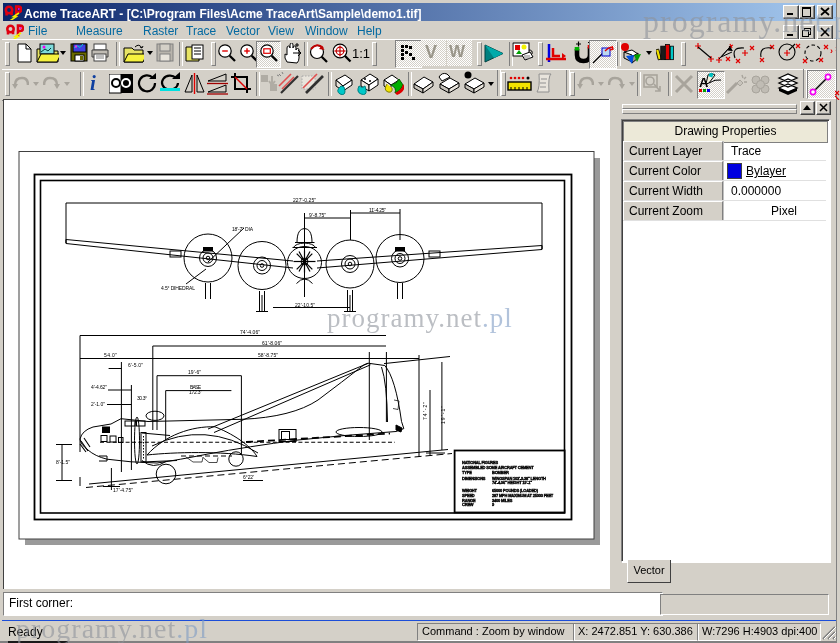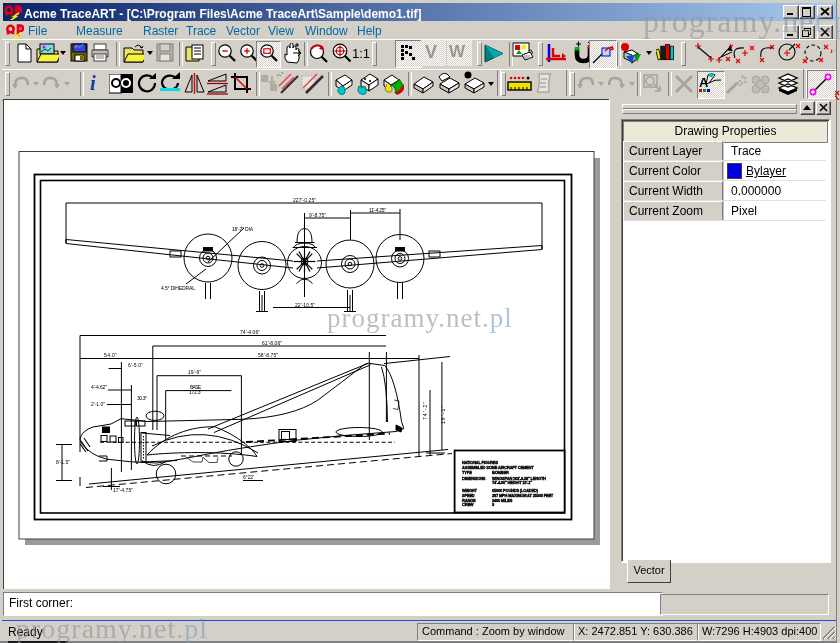--- a/index.html
+++ b/index.html
@@ -678,21 +678,21 @@
 <div class="abs" style="left:623px;top:121px;width:203px;height:20px;background:#ECE9D8;border:1px solid #808080;font-size:12px;text-align:center;line-height:19px;">Drawing Properties</div>
 <div id="propgrid">
   <div class="abs" style="left:623px;top:141px;width:100px;height:20px;background:#D4D0C8;border:1px solid;border-color:#fff #808080 #808080 #fff;box-shadow:1px 0 0 #404040;font-size:12px;line-height:19px;padding-left:5px;box-sizing:border-box;">Current Layer</div>
   <div class="abs" style="left:731px;top:141px;font-size:12px;line-height:20px;">Trace</div>
   <div class="abs" style="left:623px;top:161px;width:100px;height:34px;background:#D4D0C8;border:1px solid;border-color:#fff #808080 #808080 #fff;box-shadow:1px 0 0 #404040;font-size:12px;line-height:19px;padding-left:5px;box-sizing:border-box;">Current Color</div>
   <div class="abs" style="left:727px;top:163px;width:13px;height:14px;background:#0000E0;border:1px solid #404040;"></div>
   <div class="abs" style="left:746px;top:161px;font-size:12px;line-height:20px;text-decoration:underline;">Bylayer</div>
   <div class="abs" style="left:623px;top:181px;width:100px;height:35px;background:#D4D0C8;border:1px solid;border-color:#fff #808080 #808080 #fff;box-shadow:1px 0 0 #404040;font-size:12px;line-height:19px;padding-left:5px;box-sizing:border-box;">Current Width</div>
   <div class="abs" style="left:731px;top:181px;font-size:12px;line-height:20px;">0.000000</div>
   <div class="abs" style="left:623px;top:201px;width:100px;height:20px;background:#D4D0C8;border:1px solid;border-color:#fff #808080 #808080 #fff;box-shadow:1px 0 0 #404040;font-size:12px;line-height:19px;padding-left:5px;box-sizing:border-box;">Current Zoom</div>
-  <div class="abs" style="left:731px;top:201px;font-size:12px;line-height:20px;">Pixel</div>
+  <div class="abs" style="left:771px;top:201px;font-size:12px;line-height:20px;">Pixel</div>
   <div class="abs" style="left:723px;top:141px;width:1px;height:80px;background:#c0c0c0;"></div>
   <div class="abs" style="left:623px;top:160px;width:203px;height:1px;background:#e0e0e0;"></div>
   <div class="abs" style="left:623px;top:180px;width:203px;height:1px;background:#e0e0e0;"></div>
   <div class="abs" style="left:623px;top:200px;width:203px;height:1px;background:#e0e0e0;"></div>
   <div class="abs" style="left:623px;top:220px;width:203px;height:1px;background:#e0e0e0;"></div>
 </div>
 
 <div class="abs" style="left:627px;top:560px;width:42px;height:22px;background:#D4D0C8;border-left:1px solid #fff;border-right:1px solid #404040;border-bottom:1px solid #404040;font-size:11px;text-align:center;line-height:20px;">Vector</div>
 
 <div class="abs" style="left:2px;top:589px;width:836px;height:31px;background:#D4D0C8;"></div>

